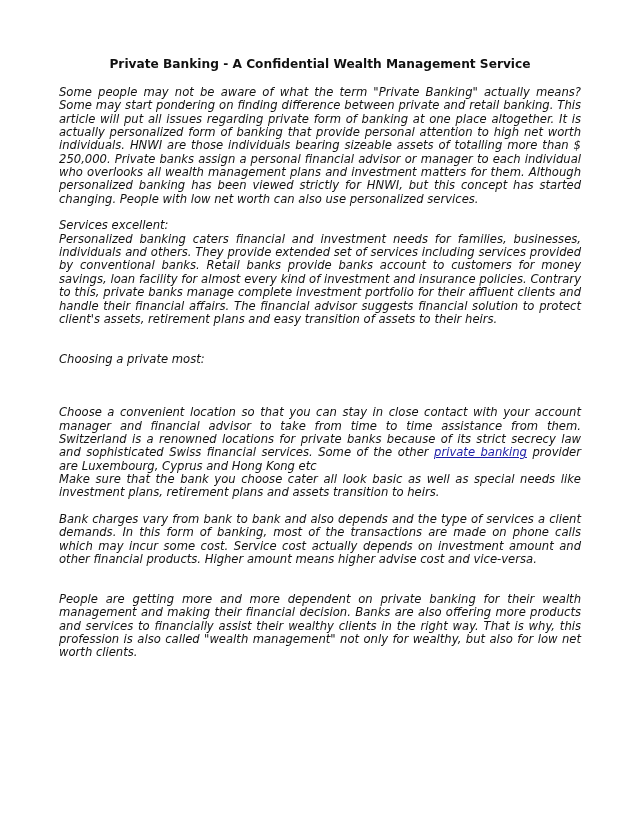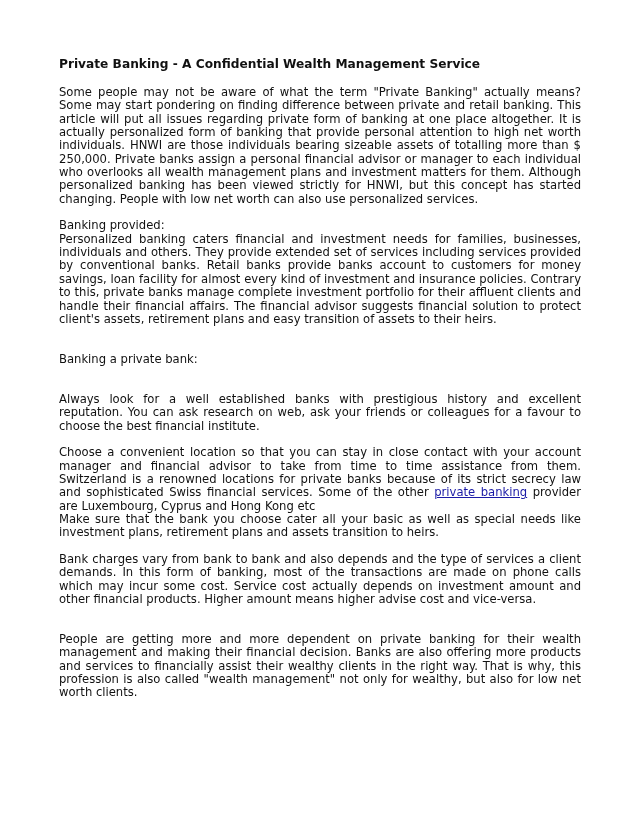--- a/index.html
+++ b/index.html
@@ -3,52 +3,51 @@
 <meta charset="utf-8">
 <style>
   html, body { margin: 0; padding: 0; background: #ffffff; }
   body { width: 640px; height: 828px; position: relative; overflow: hidden; }
   .page {
     position: absolute; left: 59px; top: 56px; width: 522px;
     font-family: "DejaVu Sans", sans-serif;
     font-size: 11.6px; line-height: 13.35px; color: #111111;
   }
   .title {
-    font-weight: bold; font-size: 12.2px;
+    text-align: center; font-weight: bold; font-size: 12.2px;
     margin: 0 0 14px 0; line-height: 16px;
   }
-  p { margin: 0; text-align: justify; text-align-last: left; }
+  p { margin: 0; text-align: justify; text-align-last: left; font-style: italic; }
   .gap { height: 13.35px; }
   .gap2 { height: 26.7px; }
   a.link { color: #1a1aa6; text-decoration: underline; }
 </style>
 </head>
 <body>
 
 <div class="page">
   <div class="title">Private Banking - A Confidential Wealth Management Service</div>
 
   <p>Some people may not be aware of what the term "Private Banking" actually means? Some may start pondering on finding difference between private and retail banking. This article will put all issues regarding private form of banking at one place altogether. It is actually personalized form of banking that provide personal attention to high net worth individuals. HNWI are those individuals bearing sizeable assets of totalling more than $ 250,000. Private banks assign a personal financial advisor or manager to each individual who overlooks all wealth management plans and investment matters for them. Although personalized banking has been viewed strictly for HNWI, but this concept has started changing. People with low net worth can also use personalized services.</p>
   <div class="gap"></div>
 
-  <p>Banking provided:</p>
+  <p>Services excellent:</p>
   <p>Personalized banking caters financial and investment needs for families, businesses, individuals and others. They provide extended set of services including services provided by conventional banks. Retail banks provide banks account to customers for money savings, loan facility for almost every kind of investment and insurance policies. Contrary to this, private banks manage complete investment portfolio for their affluent clients and handle their financial affairs. The financial advisor suggests financial solution to protect client's assets, retirement plans and easy transition of assets to their heirs.</p>
   <div class="gap"></div>
 
   <div class="gap"></div>
 
-  <p>Banking a private bank:</p>
+  <p>Choosing a private most:</p>
   <div class="gap"></div>
 
   <div class="gap"></div>
 
-  <p>Always look for a well established banks with prestigious history and excellent reputation. You can ask research on web, ask your friends or colleagues for a favour to choose the best financial institute.</p>
   <div class="gap"></div>
 
   <p><span>Choose a convenient location so that you can stay in close contact with your account manager and financial advisor to take from time to time assistance from them. Switzerland is a renowned locations for private banks because of its strict secrecy law and sophisticated Swiss financial services. Some of the other </span><a class="link" href="#">private banking</a><span> provider are Luxembourg, Cyprus and Hong Kong etc</span></p>
-  <p>Make sure that the bank you choose cater all your basic as well as special needs like investment plans, retirement plans and assets transition to heirs.</p>
+  <p>Make sure that the bank you choose cater all look basic as well as special needs like investment plans, retirement plans and assets transition to heirs.</p>
   <div class="gap"></div>
 
   <p>Bank charges vary from bank to bank and also depends and the type of services a client demands. In this form of banking, most of the transactions are made on phone calls which may incur some cost. Service cost actually depends on investment amount and other financial products. Higher amount means higher advise cost and vice-versa.</p>
   <div class="gap2"></div>
 
   <p>People are getting more and more dependent on private banking for their wealth management and making their financial decision. Banks are also offering more products and services to financially assist their wealthy clients in the right way. That is why, this profession is also called "wealth management" not only for wealthy, but also for low net worth clients.</p>
 </div>
 
 </body></html>

